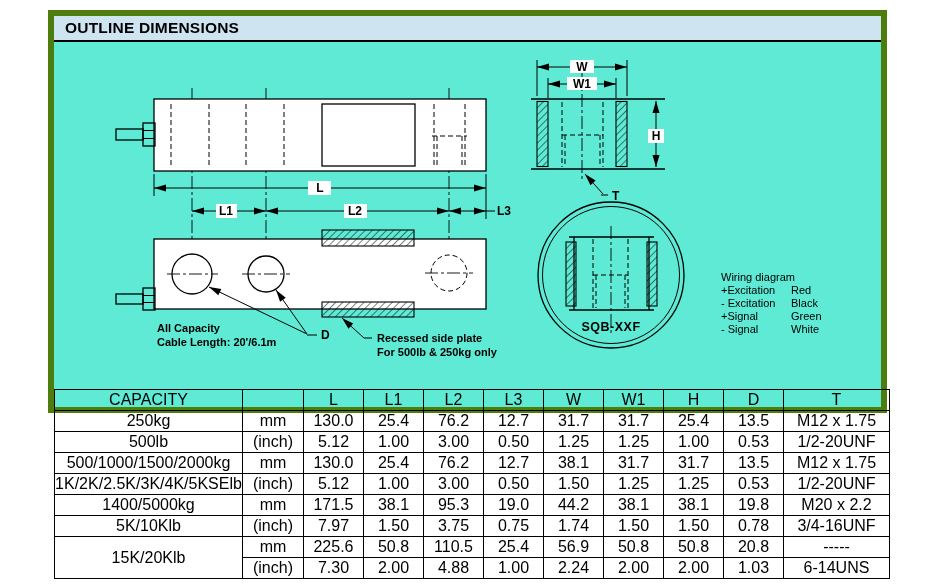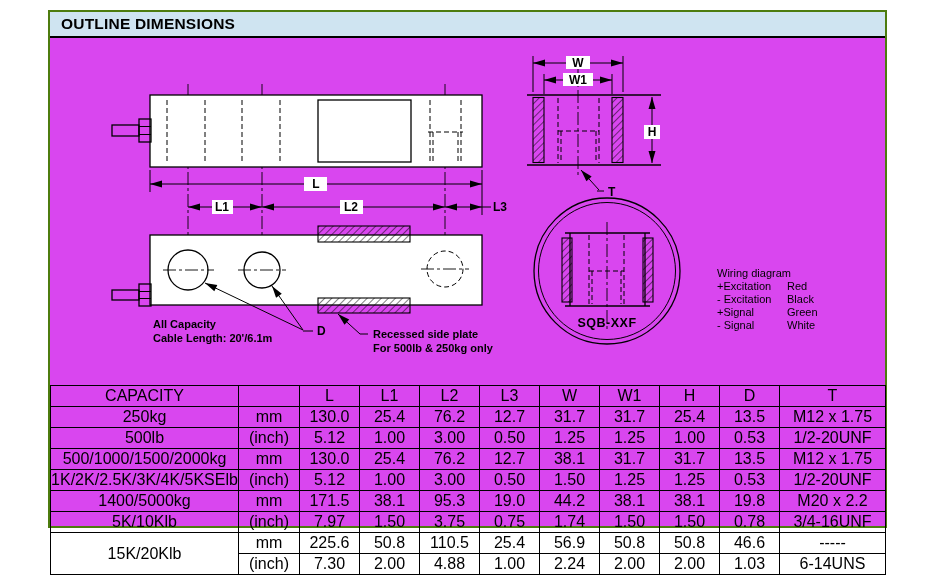--- a/index.html
+++ b/index.html
@@ -1,19 +1,19 @@
 <!DOCTYPE html>
 <html><head>
 <meta charset="utf-8">
 <style>
   html,body { margin:0; padding:0; background:#ffffff; }
   body { width:925px; height:585px; font-family:"Liberation Sans", sans-serif; }
   .canvas { position:relative; width:925px; height:585px; background:#ffffff; overflow:hidden; }
-  .sheet { position:absolute; left:48px; top:10px; width:839px; height:518px;
-           border:2px solid #4d7c0f; box-sizing:border-box; background:#d946ef; }
+  .sheet { position:absolute; left:48px; top:10px; width:839px; height:403px;
+           border:6px solid #4d7c0f; box-sizing:border-box; background:#5eead4; }
   .titlebar { position:absolute; left:0; top:0; width:100%; height:26px; background:#cfe4f1;
               border-bottom:2px solid #000; box-sizing:border-box; display:flex; align-items:center;
               padding-left:11px; }
   .titlebar span { font-weight:bold; font-size:15.5px; letter-spacing:0.2px; color:#000; }
   svg.drawing { position:absolute; left:0; top:26px; width:835px; height:347px; display:block; }
 
   
   .s    { stroke:#000; fill:none; stroke-width:1.3; }
   .fillw{ fill:#fff; }
   .dim  { stroke:#000; fill:none; stroke-width:1; }
@@ -307,21 +307,21 @@
         <tr>
           <td rowspan="2">15K/20Klb</td>
           <td>mm</td>
           <td>225.6</td>
           <td>50.8</td>
           <td>110.5</td>
           <td>25.4</td>
           <td>56.9</td>
           <td>50.8</td>
           <td>50.8</td>
-          <td>46.6</td>
+          <td>20.8</td>
           <td>-----</td>
         </tr>
         <tr>
           <td>(inch)</td>
           <td>7.30</td>
           <td>2.00</td>
           <td>4.88</td>
           <td>1.00</td>
           <td>2.24</td>
           <td>2.00</td>

